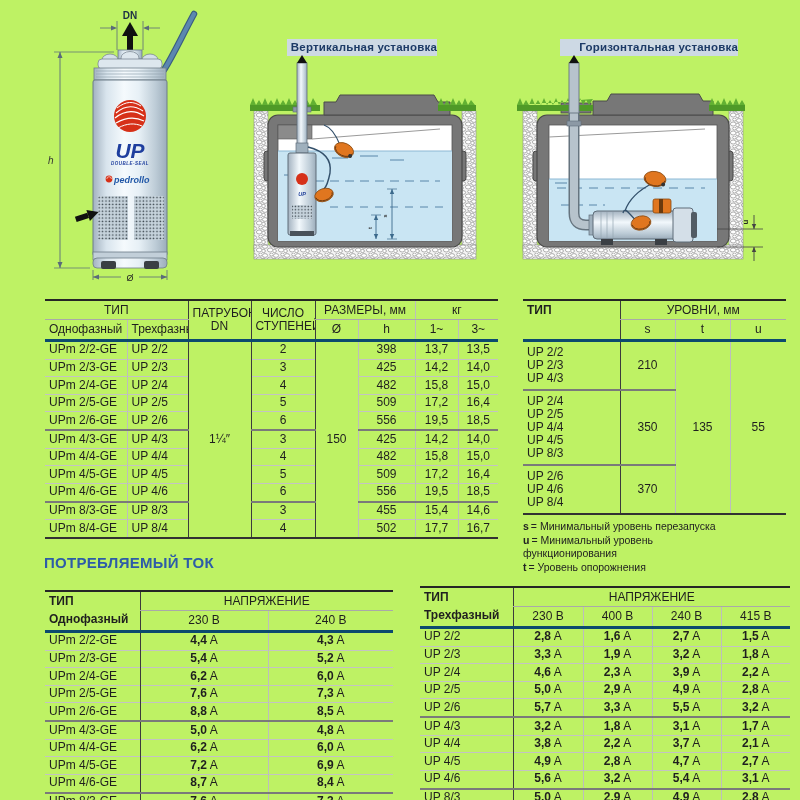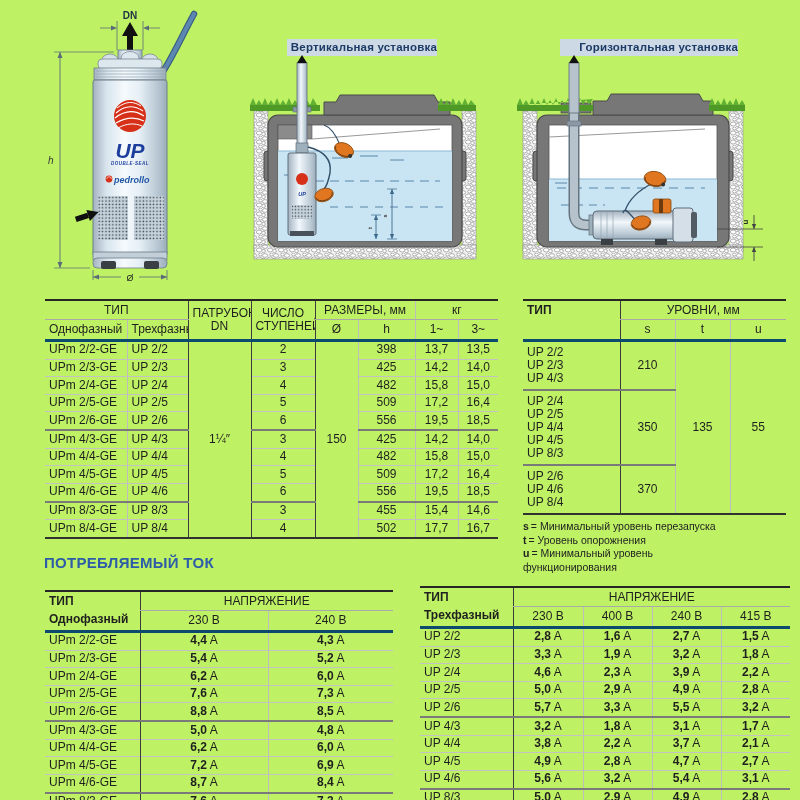--- a/index.html
+++ b/index.html
@@ -493,22 +493,22 @@
             <div>UP 4/6</div>
             <div>UP 8/4</div>
           </td>
           <td class="dl ctr">370</td>
         </tr>
       </tbody>
   </table>
 
   <div class="notes">
     <div class="note"><b>s</b><span>= Минимальный уровень перезапуска</span></div>
+    <div class="note"><b>u</b><span>= Минимальный уровень функционирования</span></div>
     <div class="note"><b>t</b><span>= Уровень опорожнения</span></div>
-    <div class="note"><b>u</b><span>= Минимальный уровень функционирования</span></div>
   </div>
 
   <div class="section-title">ПОТРЕБЛЯЕМЫЙ ТОК</div>
 
   <table class="t tbl-single">
     <colgroup>
         <col style="width:95px">
         <col style="width:128px">
         <col style="width:125px">
       </colgroup>

